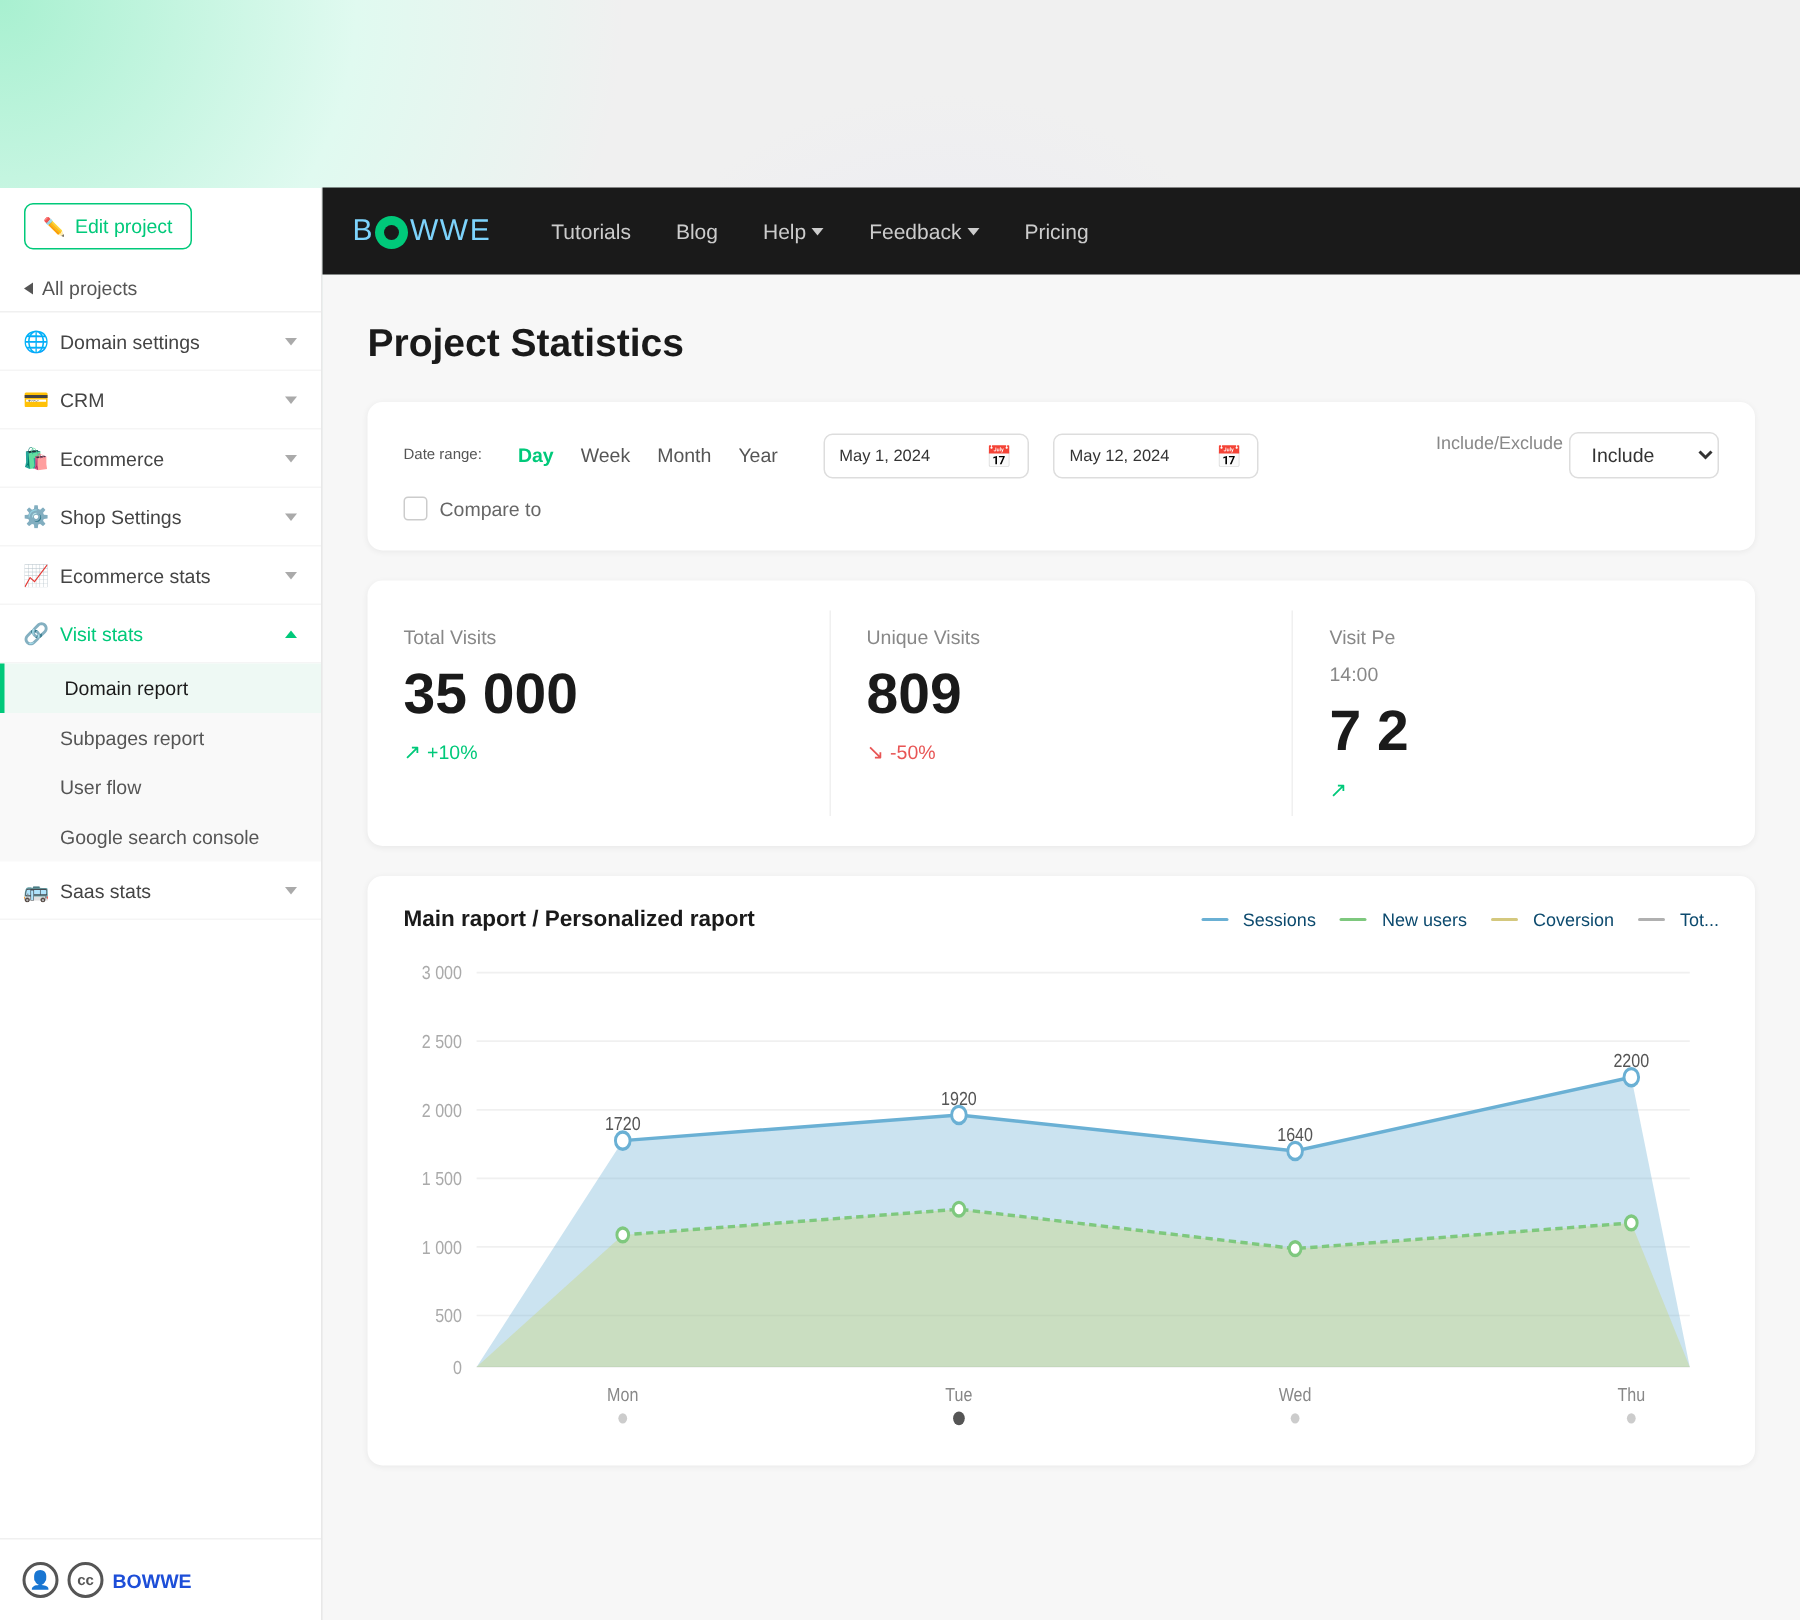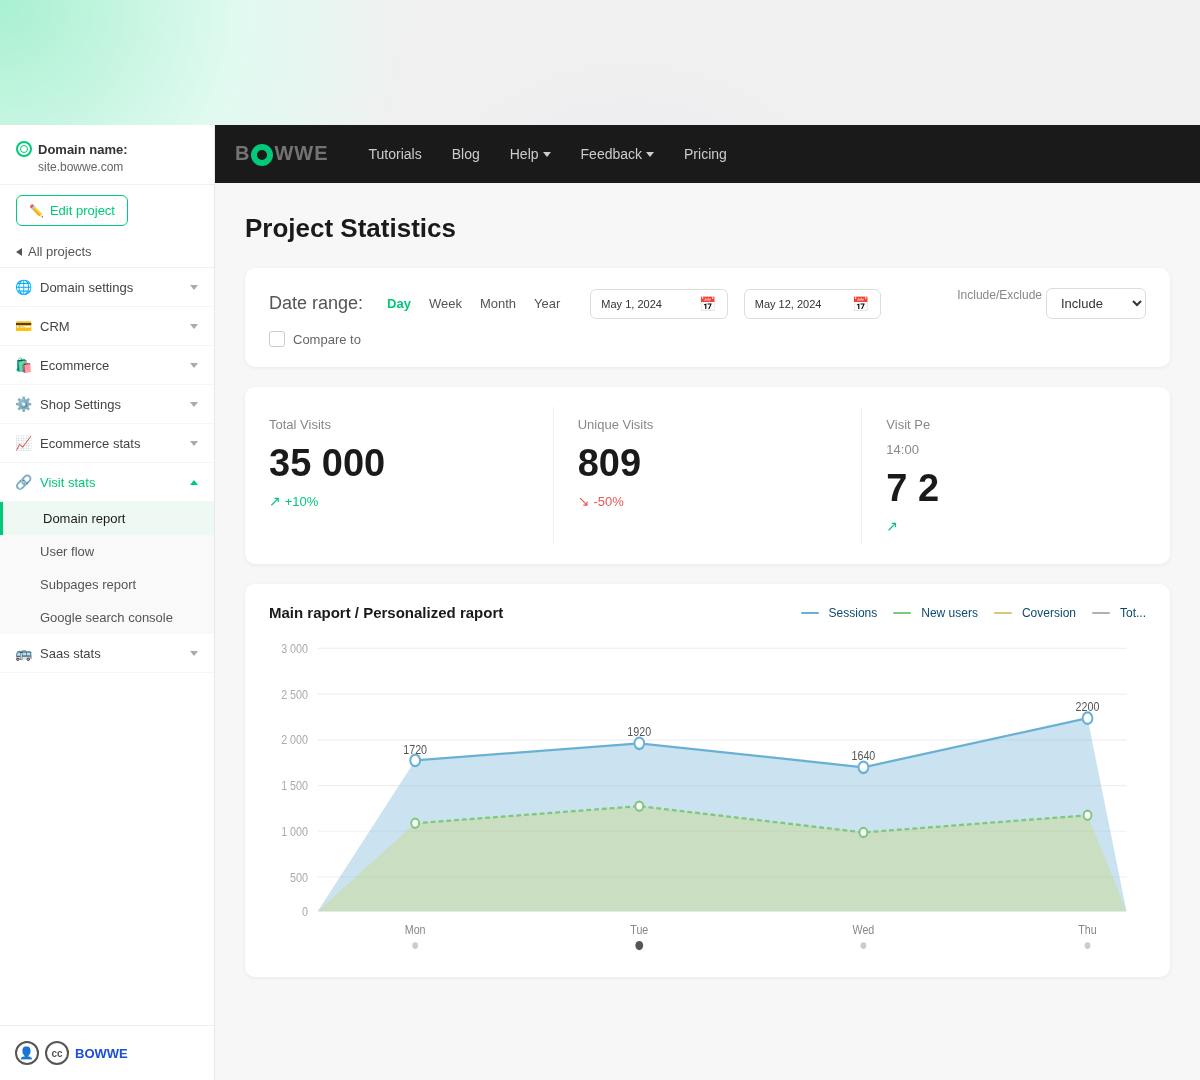--- a/index.html
+++ b/index.html
@@ -31,23 +31,23 @@
       align-items: center;
       padding: 0 20px;
       z-index: 10;
     }
     .topnav-logo {
       display: flex;
       align-items: center;
       margin-right: 40px;
     }
     .logo-text {
-      color: #737373;
+      color: #7dd3fc;
       font-size: 20px;
-      font-weight: 700;
+      font-weight: 400;
       letter-spacing: 1px;
     }
     .logo-icon {
       width: 22px; height: 22px;
       background: #00c97a;
       border-radius: 50%;
       display: inline-flex;
       align-items: center;
       justify-content: center;
       margin: 0 1px;
@@ -241,21 +241,21 @@
       margin-bottom: 20px;
       box-shadow: 0 1px 4px rgba(0,0,0,0.06);
     }
     .filter-row {
       display: flex;
       align-items: center;
       gap: 16px;
       flex-wrap: wrap;
     }
     .date-range-label {
-      font-size: 18px;
+      font-size: 10px;
       color: #555;
       margin-right: 4px;
     }
     .date-range-options {
       display: flex;
       gap: 10px;
       align-items: center;
       margin-right: 10px;
     }
     .range-option {
@@ -478,27 +478,20 @@
       </span>
     <span class="nav-link">
         <span>Feedback</span> 
         <span class="chevron-down"></span>
       </span>
     <span class="nav-link">Pricing</span>
   </div>
 </nav>
 
 <aside class="sidebar">
-  <div class="sidebar-domain">
-    <div class="domain-label">
-      <span class="domain-globe"></span>
-      <span>Domain name:</span>
-    </div>
-    <div class="domain-url">site.bowwe.com</div>
-  </div>
 
   <button class="edit-project-btn">
     <span class="pencil-icon">✏️</span>
     <span>Edit project</span>
   </button>
 
   <div class="all-projects">
     <span class="arrow-left"></span>
     <span>All projects</span>
   </div>
@@ -545,22 +538,22 @@
 
   <div class="sidebar-menu-item active">
     <div class="sidebar-menu-left">
       <span class="menu-icon active-icon">🔗</span>
       <span>Visit stats</span>
     </div>
     <span class="chevron-up"></span>
   </div>
   <div class="submenu">
     <div class="submenu-item active">Domain report</div>
+    <div class="submenu-item">Subpages report</div>
     <div class="submenu-item">User flow</div>
-    <div class="submenu-item">Subpages report</div>
     <div class="submenu-item">Google search console</div>
   </div>
 
   <div class="sidebar-menu-item">
     <div class="sidebar-menu-left">
       <span class="menu-icon">🚌</span>
       <span>Saas stats</span>
     </div>
     <span class="chevron-down-dark"></span>
   </div>

